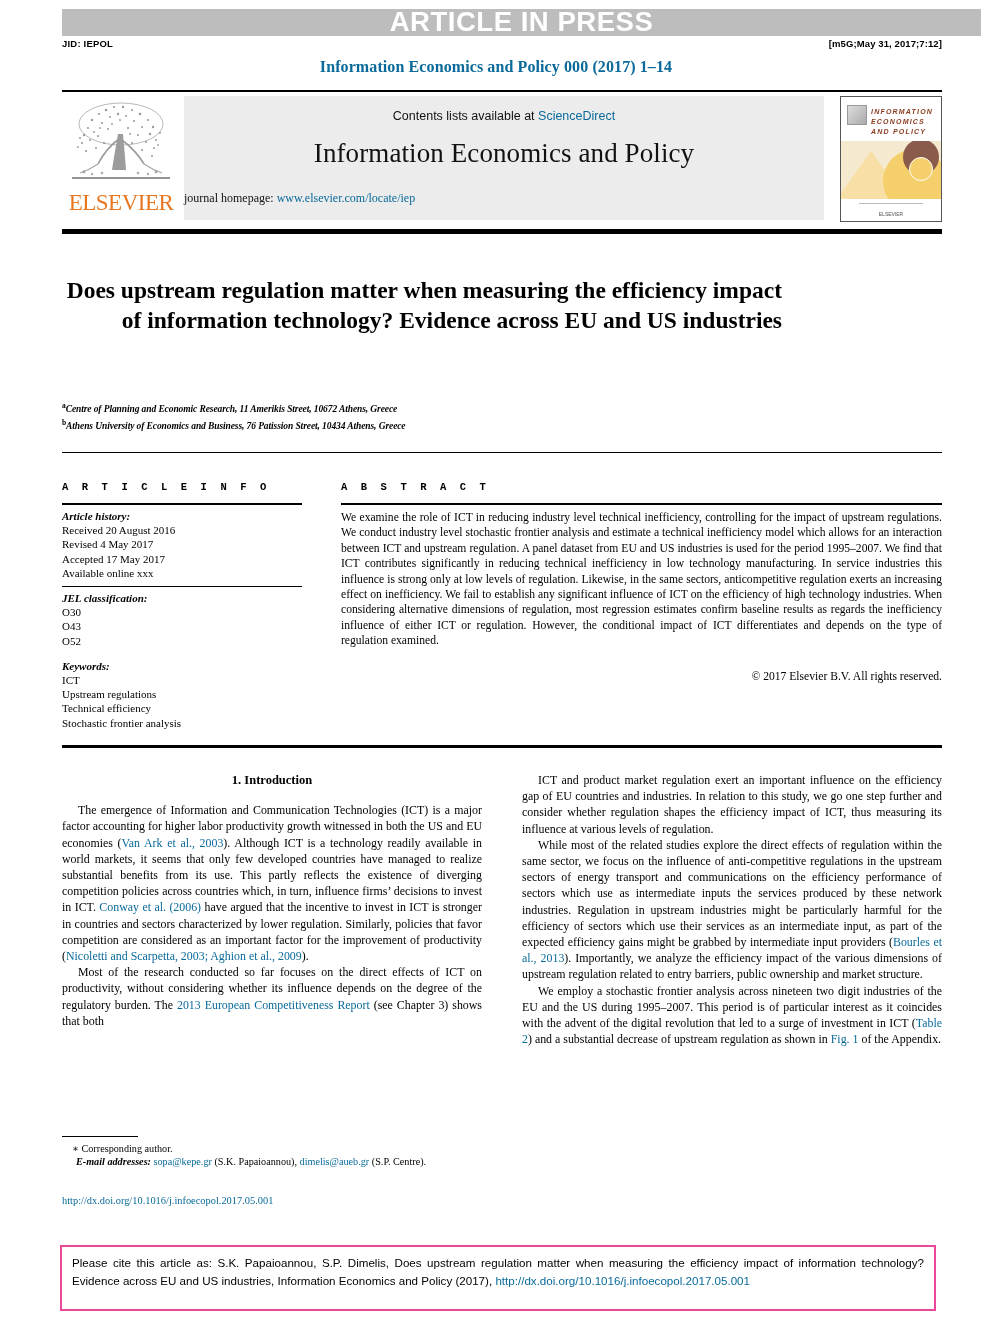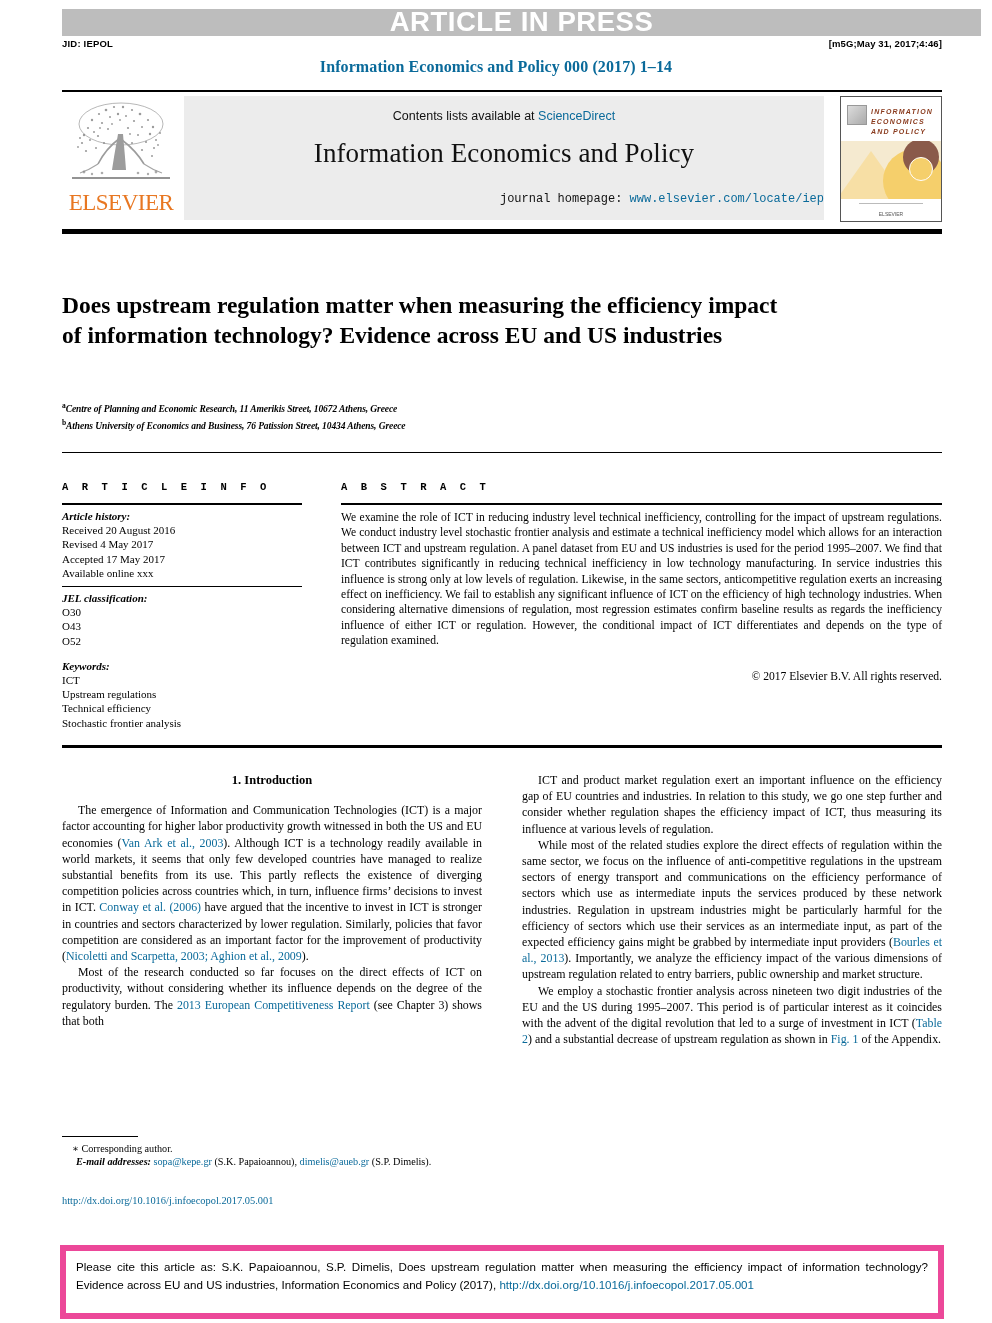--- a/index.html
+++ b/index.html
@@ -151,22 +151,22 @@
     text-align: center;
     font-family: "Liberation Serif", "DejaVu Serif", serif;
     font-size: 27px;
     color: #111;
     letter-spacing: 0.1px;
   }
   .homepage-line {
     position: absolute;
     left: 0; right: 0;
     bottom: 14px;
-    text-align: right;
-    font-family: Liberation Mono, monospace;
+    text-align: left;
+    font-family: Liberation Serif, serif;
     font-size: 12px;
     color: #111;
   }
   .homepage-line a {
     color: #0a6a9a;
     text-decoration: none;
   }
   .cover-thumb {
     position: absolute;
     right: 0;
@@ -262,26 +262,27 @@
     top: 229px;
     width: 880px;
     height: 5px;
     background: #000;
   }
 
   
   .title {
     position: absolute;
     left: 62px;
-    top: 274px;
+    top: 259px;
     width: 720px;
     font-family: "Liberation Serif", "DejaVu Serif", serif;
     font-size: 23.5px;
     line-height: 30px;
     color: #000;
+    text-align: right;
   }
   .authors {
     position: absolute;
     left: 62px;
     top: 375px;
     width: 760px;
     font-family: "Liberation Serif", "DejaVu Serif", serif;
     font-size: 16px;
     color: #000;
   }
@@ -456,21 +457,21 @@
   }
   .doi-block .doi { color: #0a6a9a; }
 
   
   .cite-box {
     position: absolute;
     left: 60px;
     top: 1245px;
     width: 872px;
     height: 62px;
-    border: 6px solid #ec4899;
+    border: 2px solid #ec4899;
     background: #ffffff;
   }
   .cite-text {
     position: absolute;
     left: 10px;
     top: 7px;
     width: 852px;
     font-family: "Liberation Sans", "DejaVu Sans", sans-serif;
     font-size: 11.6px;
     line-height: 18px;
@@ -481,21 +482,21 @@
 </style>
 </head>
 <body>
 
 <div class="page">
 
   <div class="aip-banner">
     <div class="aip-banner-text">ARTICLE IN PRESS</div>
   </div>
   <div class="jid">JID: IEPOL</div>
-  <div class="m5g">[m5G;May 31, 2017;4:46]</div>
+  <div class="m5g">[m5G;May 31, 2017;7:12]</div>
 
   <div class="journal-ref">Information Economics and Policy 000 (2017) 1–14</div>
 
   <div class="masthead">
     <div class="masthead-rule-top"></div>
 
     <div class="masthead-inner">
 
       <div class="elsevier-logo">
         <div class="tree-box">
@@ -649,21 +650,21 @@
   </div>
 
   <div class="foot-rule"></div>
   <div class="footnotes">
     <div style="text-indent:10px">∗ Corresponding author.</div>
     <div style="text-indent:14px">
       <span class="ital">E-mail addresses:</span>
       <a href="#" style="color:#0a6a9a;text-decoration:none">sopa@kepe.gr</a>
       <span>(S.K. Papaioannou),</span>
       <a href="#" style="color:#0a6a9a;text-decoration:none">dimelis@aueb.gr</a>
-      <span>(S.P. Dimelis).</span>
+      <span>(S.P. Centre).</span>
     </div>
   </div>
 
   <div class="doi-block">
     <a href="#" class="doi" style="text-decoration:none">http://dx.doi.org/10.1016/j.infoecopol.2017.05.001</a>
   </div>
 
   <div class="cite-box">
     <div class="cite-text">
       <span>Please cite this article as: S.K. Papaioannou, S.P. Dimelis, Does upstream regulation matter when measuring the efficiency impact of information technology? Evidence across EU and US industries, Information Economics and Policy (2017),</span>

